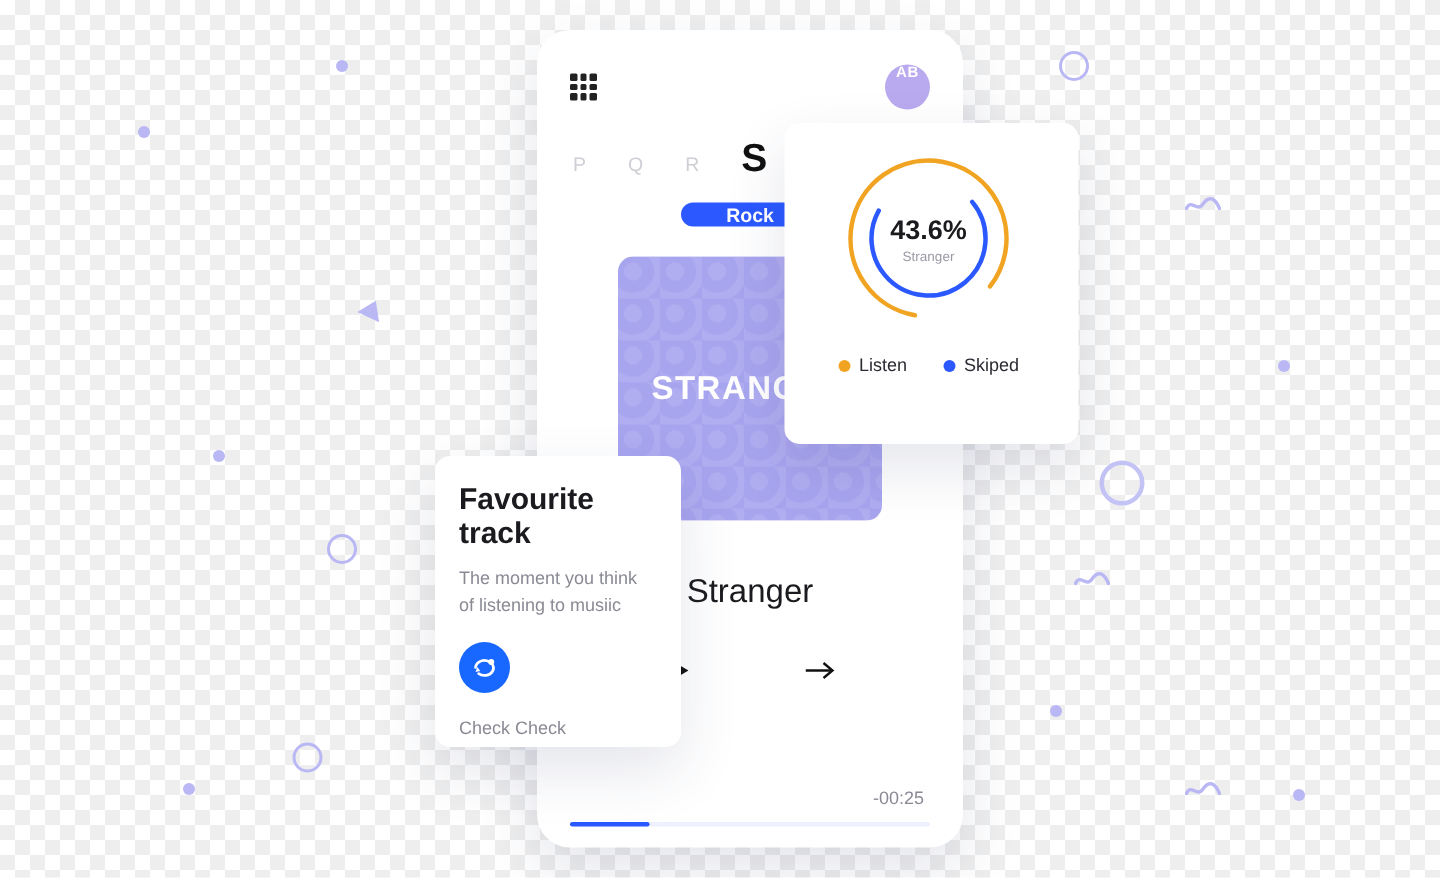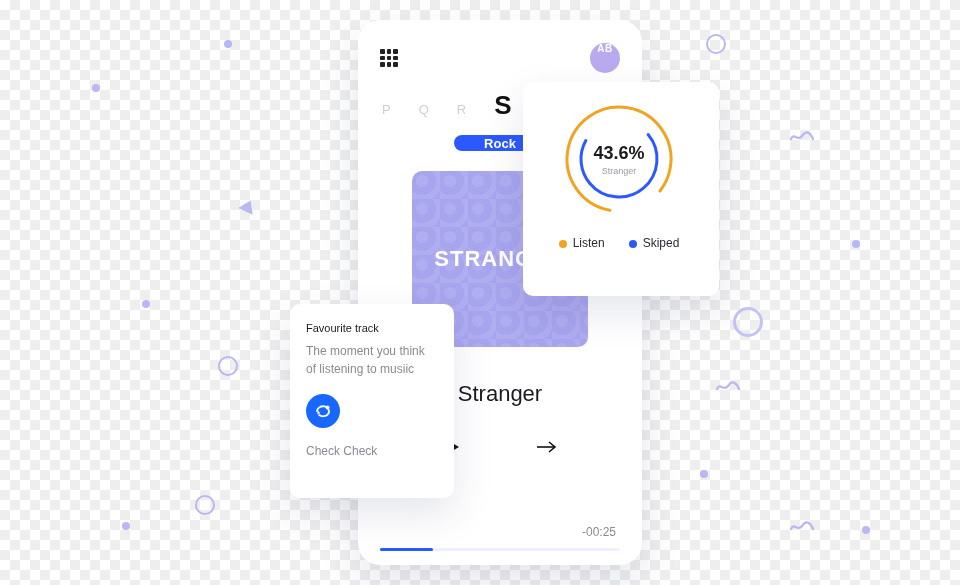--- a/index.html
+++ b/index.html
@@ -74,21 +74,21 @@
   .legend{display:flex;gap:24px;align-items:center;justify-content:center;margin-top:18px;font-size:12px;color:#2b2b33;}
   .legend .dot{width:8px;height:8px;border-radius:50%;margin-right:6px;display:inline-block;vertical-align:middle;}
 
   
   .fav{
     position:absolute; left:290px; top:304px;
     width:164px; height:194px;
     background:#fff; border-radius:10px;
     z-index:4; padding:18px 16px 0 16px;
   }
-  .fav-title{font-size:11px;font-weight:400;color:#1b1b1f;}
+  .fav-title{font-size:20px;font-weight:700;color:#1b1b1f;}
   .fav-desc{font-size:12px;color:#8a8a95;margin-top:8px;line-height:1.5;}
   .fav-icon{width:34px;height:34px;background:#1868ff;border-radius:50%;margin-top:16px;display:flex;align-items:center;justify-content:center;}
   .fav-icon svg{fill:#fff;}
   .fav-more{font-size:12px;color:#8a8a95;margin-top:16px;}
 </style>
 </head>
 <body>
 
 <div class="confetti dot" style="left:92px;  top:84px;"></div>
 <div class="confetti dot" style="left:224px; top:40px;"></div>

